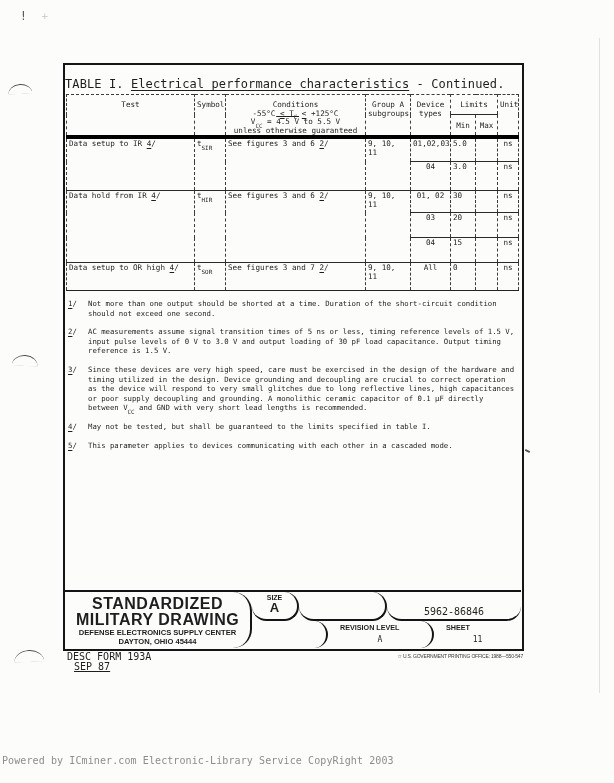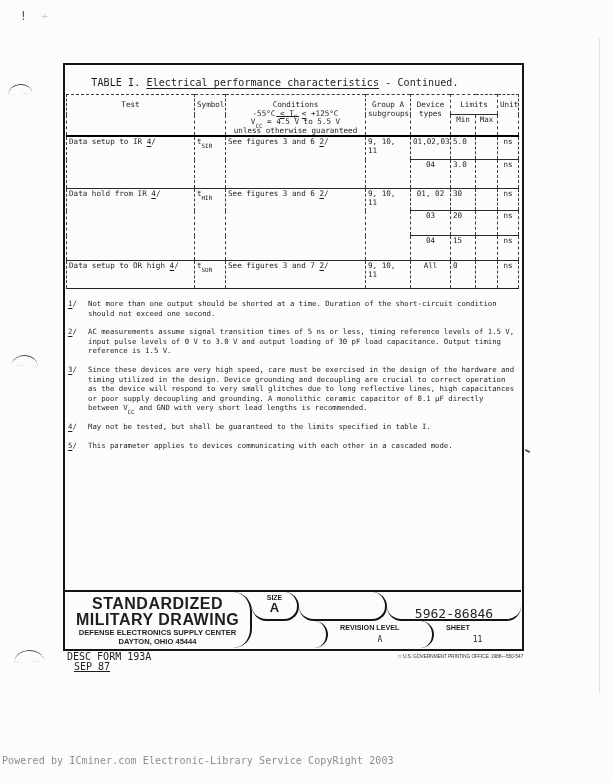--- a/index.html
+++ b/index.html
@@ -10,34 +10,34 @@
   .mark-plus{position:absolute;left:41px;top:11px;font-size:9px;color:#c4c4c4;font-family:"DejaVu Sans",sans-serif;}
   .arc{position:absolute;border-top:1.6px solid #4c4c4c;border-radius:50% 50% 0 0/100% 100% 0 0;}
   .arc1{left:8px;top:84px;width:24px;height:9px;transform:rotate(-4deg);}
   .arc2{left:12px;top:355px;width:26px;height:10px;transform:rotate(3deg);}
   .arc3{left:14px;top:650px;width:30px;height:11px;transform:rotate(-3deg);}
   .rtick{position:absolute;left:525px;top:450px;width:5px;height:2px;background:#555;transform:rotate(25deg);}
   .scan-edge{position:absolute;left:599px;top:38px;width:1px;height:655px;background:#e2e2e0;}
 
   .form{position:absolute;left:63px;top:63px;width:461px;height:588px;border:2.5px solid #151515;box-sizing:border-box;}
 
-  .tbl-title{position:absolute;top:12px;left:0;width:420px;text-align:center;font-size:10px;letter-spacing:0.1px;white-space:nowrap;}
+  .tbl-title{position:absolute;top:12px;left:0;width:420px;font-size:12px;letter-spacing:0.1px;white-space:nowrap;}
 
   table.perf{position:absolute;top:29px;left:1px;border-collapse:collapse;table-layout:fixed;width:452px;
              font-size:7.6px;line-height:8.6px;
              border-left:1px dashed #3c3c3c;border-right:1px dashed #3c3c3c;
              border-top:1px dashed #3c3c3c;border-bottom:1.4px solid #232323;}
   table.perf td{vertical-align:top;padding:1px 2px 0;border-left:1px dashed #3c3c3c;overflow:hidden;}
   table.perf tr td:first-child{border-left:none;}
   table.perf tr.hdr2 td:first-child{border-left:1px dashed #3c3c3c;}
   .hc{text-align:center;}
-  .hr2{border-bottom:2px solid #000000;}           
+  .hr2{border-bottom:4px solid #000000;}           
   td.limits{border-bottom:1px solid #2a2a2a;height:13px;}
   tr.hdr td{padding-top:6px;}
-  tr.hdr2 td{padding-top:1px;}
+  tr.hdr2 td{padding-top:7px;}
   td.psep{border-bottom:1px solid #2a2a2a;}        
   tr.fsep td{border-bottom:1px solid #2a2a2a;}     
   td.l{text-align:left;}
   td.ctr{text-align:center;}
   .rw0 td{height:21px;} .rw1 td{height:27px;} .rw2 td{height:20px;}
   .rw3 td{height:23px;} .rw4 td{height:23px;} .rw5 td{height:26px;}
   td.tcell{padding-left:5px;padding-top:6px;}
   td.ccell{padding-left:4px;padding-top:6px;}
   td.scell{padding-top:6px;}
   td.gcell{padding-top:6px;padding-left:2px;}
@@ -57,21 +57,21 @@
   .tb-left{left:0;top:0;width:187px;height:56px;border-right:2px solid #141414;text-align:center;}
   .tb-org1{font-weight:bold;font-size:16px;letter-spacing:0.5px;line-height:16px;margin-top:4px;}
   .tb-org2{font-weight:bold;font-size:16px;letter-spacing:0.5px;line-height:15px;}
   .tb-org3{font-weight:bold;font-size:7.6px;line-height:8.5px;margin-top:2px;}
   .tb-org4{font-weight:bold;font-size:7.6px;line-height:8.5px;}
   .tb-size{left:187px;top:0;width:47px;height:29px;border-right:2px solid #141414;border-bottom:2px solid #141414;text-align:center;}
   .tb-size-label{font-weight:bold;font-size:7px;margin-top:2px;}
   .tb-size-value{font-weight:bold;font-size:13px;line-height:13px;}
   .tb-blank1{left:234px;top:0;width:88px;height:29px;border-right:2px solid #141414;border-bottom:2px solid #141414;}
   .tb-num{left:322px;top:0;width:134px;height:29px;border-bottom:2px solid #141414;text-align:center;
-          font-family:"DejaVu Sans Mono",monospace;font-size:13px;padding-top:14px;}
+          font-family:"DejaVu Sans Mono",monospace;font-size:10px;padding-top:14px;}
   .tb-blank2{left:187px;top:29px;width:76px;height:27px;border-right:2px solid #141414;}
   .tb-rev{left:263px;top:29px;width:106px;height:27px;border-right:2px solid #141414;}
   .tb-sheet{left:369px;top:29px;width:87px;height:27px;}
   .tb-label{font-weight:bold;font-size:7.2px;padding:2px 0 0 12px;}
   .tb-value{font-family:"DejaVu Sans Mono",monospace;font-size:8px;text-align:center;margin-top:3px;}
 
   .desc-form{position:absolute;left:67px;top:652px;font-size:10px;line-height:9.6px;}
   .desc-form .l2{padding-left:7px;text-decoration:underline;}
   .gpo{position:absolute;left:380px;top:653px;width:143px;text-align:right;
        font-family:"Liberation Sans",sans-serif;font-size:5px;color:#3a3a3a;letter-spacing:-0.2px;}

